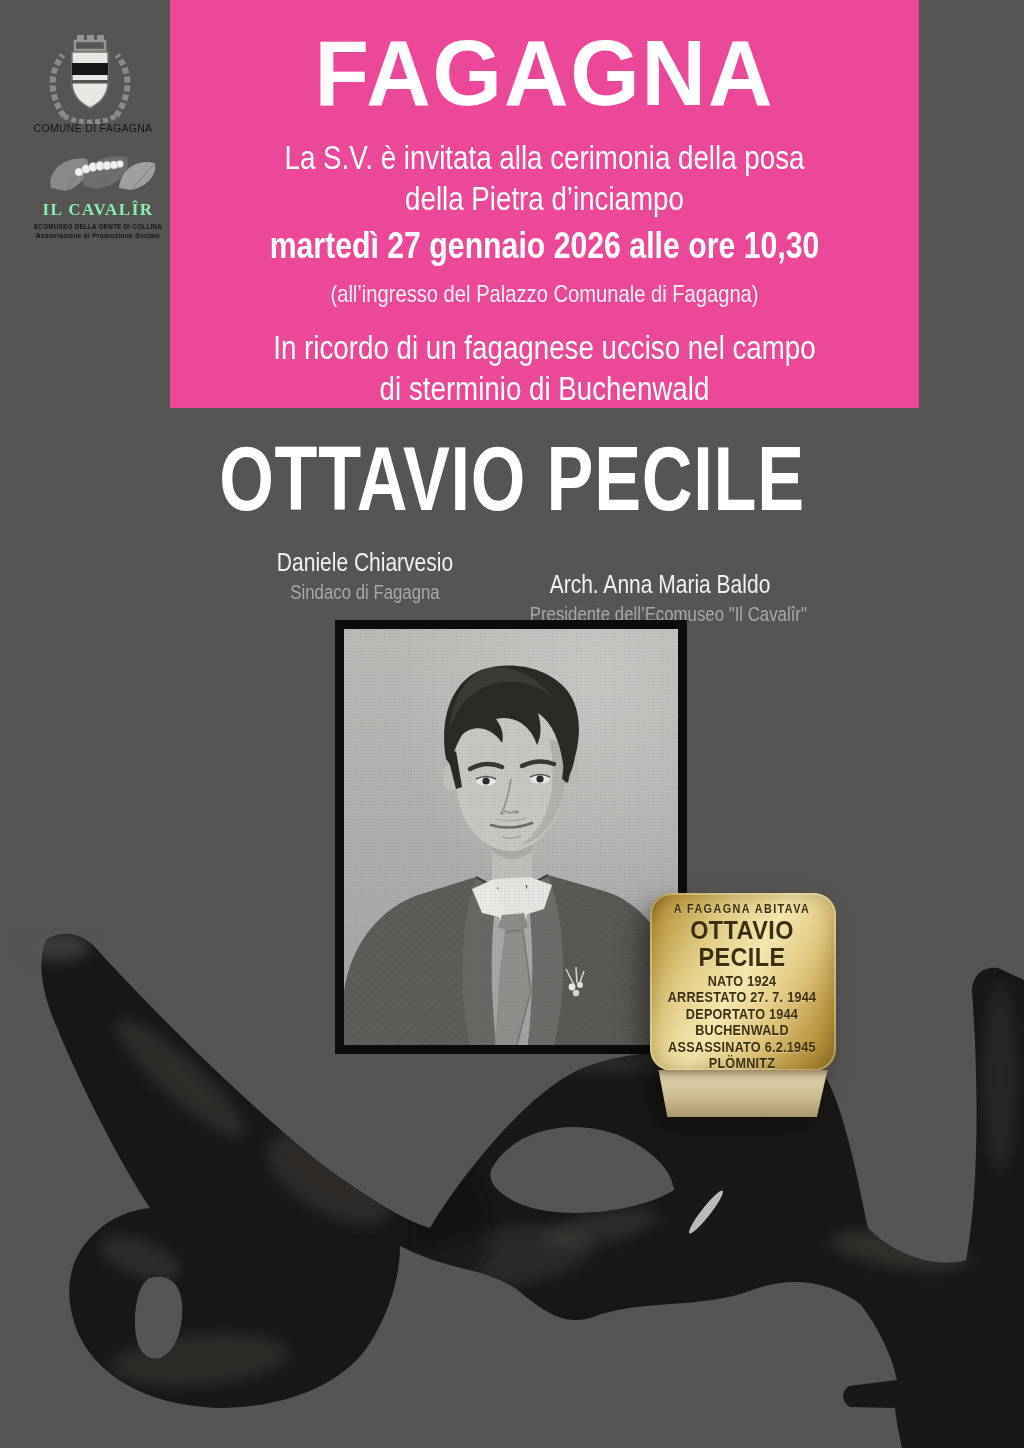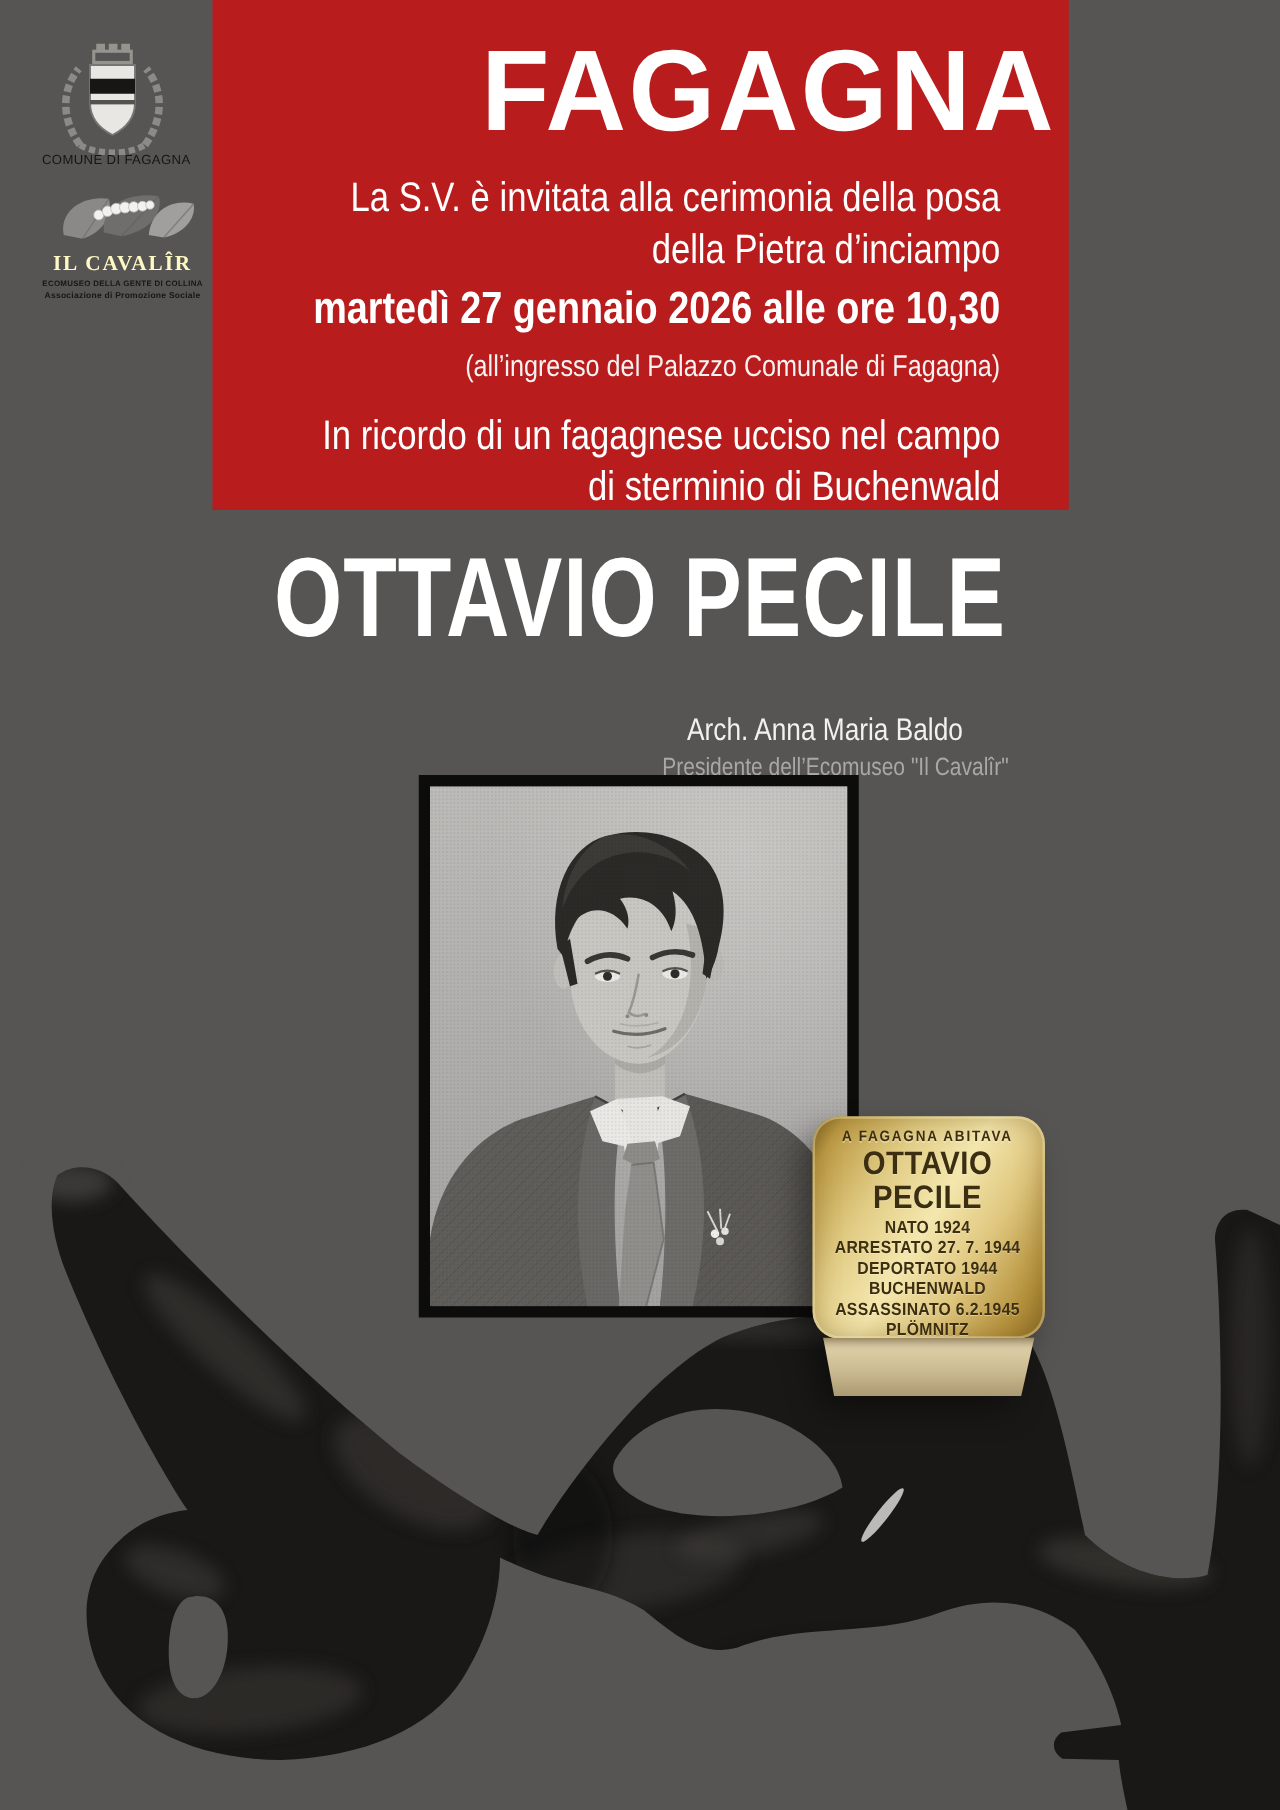--- a/index.html
+++ b/index.html
@@ -9,27 +9,27 @@
     font-family:"Liberation Sans", sans-serif;
   }
   .cond{display:block;transform:scaleX(.84);transform-origin:50% 50%;white-space:nowrap;}
 
   
   #crest-wrap{position:absolute;left:38px;top:32px;width:104px;height:92px;}
   #crest-label{position:absolute;left:8px;top:122px;width:170px;text-align:center;
     font-size:10.5px;font-weight:400;color:#161514;letter-spacing:.3px;}
   #cavalir-wrap{position:absolute;left:28px;top:150px;width:140px;text-align:center;}
   #cavalir-title{font-family:"Liberation Serif", serif;font-weight:700;font-size:17px;
-    color:#fef9c3;letter-spacing:1.5px;margin-top:-4px;}
+    color:#86efac;letter-spacing:1.5px;margin-top:-4px;}
   #cavalir-sub1{font-size:6.3px;font-weight:700;color:#171615;letter-spacing:.25px;margin-top:3px;}
   #cavalir-sub2{font-size:6.8px;font-weight:700;color:#171615;letter-spacing:.2px;margin-top:2px;}
 
   
-  #blackbox{position:absolute;left:170px;top:0;width:685px;height:408px;background:#b91c1c;
-    color:#ffffff;text-align:right;z-index:1;}
+  #blackbox{position:absolute;left:170px;top:0;width:749px;height:408px;background:#ec4899;
+    color:#ffffff;text-align:center;z-index:1;}
   .t-fagagna{padding-top:30px;font-size:92px;font-weight:700;line-height:.95;
     letter-spacing:2px;transform:scaleX(.97);transform-origin:center;}
   .t-inv1{margin-top:22px;font-size:33px;font-weight:400;line-height:1.14;}
   .t-inv2{font-size:33px;font-weight:400;line-height:1.14;margin-top:3px;}
   .t-date{font-size:36px;font-weight:700;margin-top:7px;line-height:1.15;}
   .t-loc{font-size:24px;font-weight:400;margin-top:15px;line-height:1.1;color:#f4f3f1;}
   .t-mem{font-size:33px;font-weight:400;line-height:1.14;}
   .t-mem1{margin-top:22px;}
   .t-mem2{margin-top:3px;}
 
@@ -118,20 +118,24 @@
     <div class="t-inv1 cond">La S.V. è invitata alla cerimonia della posa</div>
     <div class="t-inv2 cond">della Pietra d’inciampo</div>
     <div class="t-date cond">martedì 27 gennaio 2026 alle ore 10,30</div>
     <div class="t-loc cond">(all’ingresso del Palazzo Comunale di Fagagna)</div>
     <div class="t-mem t-mem1 cond">In ricordo di un fagagnese ucciso nel campo</div>
     <div class="t-mem t-mem2 cond">di sterminio di Buchenwald</div>
   </div>
 
   <div id="victim-name">OTTAVIO PECILE</div>
 
+  <div id="sig-1" class="sig">
+    <div class="sig-name cond">Daniele Chiarvesio</div>
+    <div class="sig-role cond">Sindaco di Fagagna</div>
+  </div>
   <div id="sig-2" class="sig">
     <div class="sig-name cond">Arch. Anna Maria Baldo</div>
     <div class="sig-role cond">Presidente dell’Ecomuseo "Il Cavalîr"</div>
   </div>
 
   <div id="wood">
     <svg width="1024" height="520" viewBox="0 0 1024 520">
       <defs>
         <filter id="wb" x="-40%" y="-40%" width="180%" height="180%">
             <feGaussianBlur stdDeviation="7"></feGaussianBlur>

